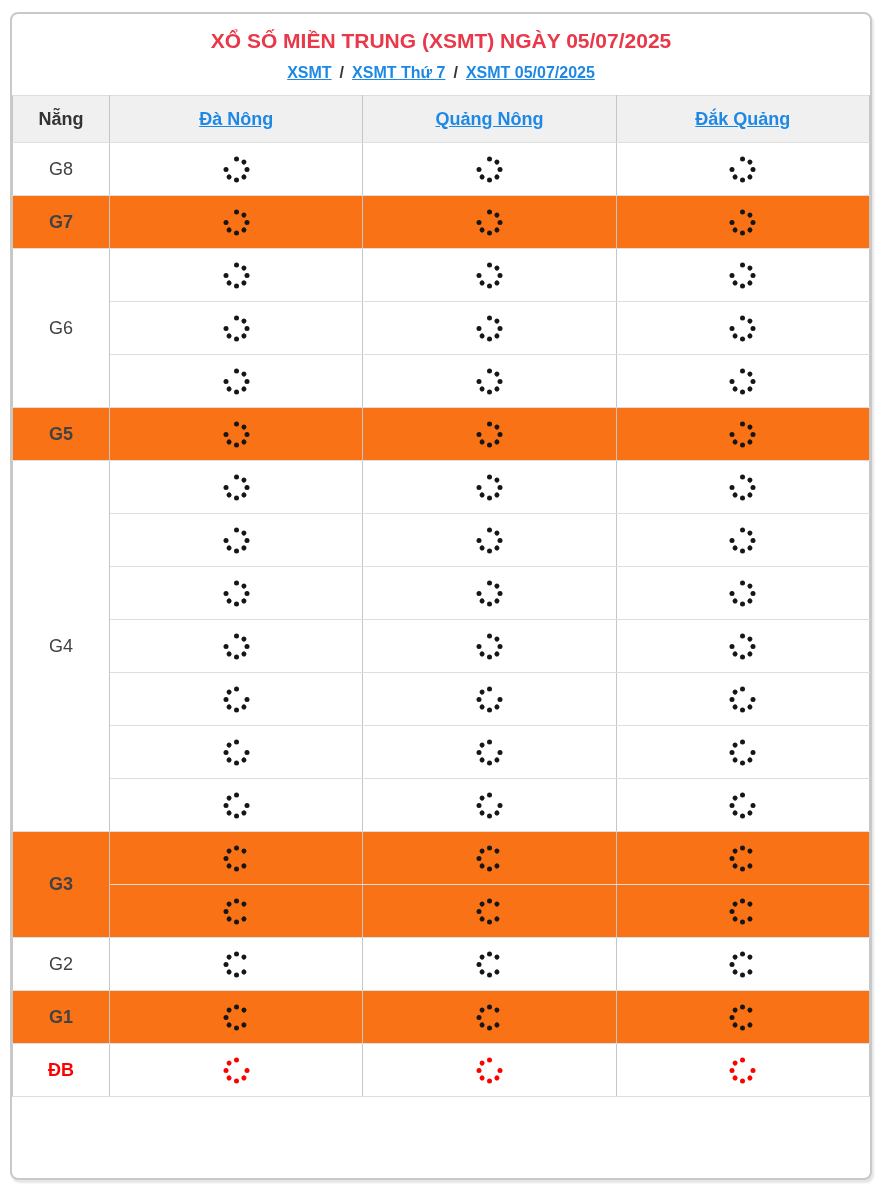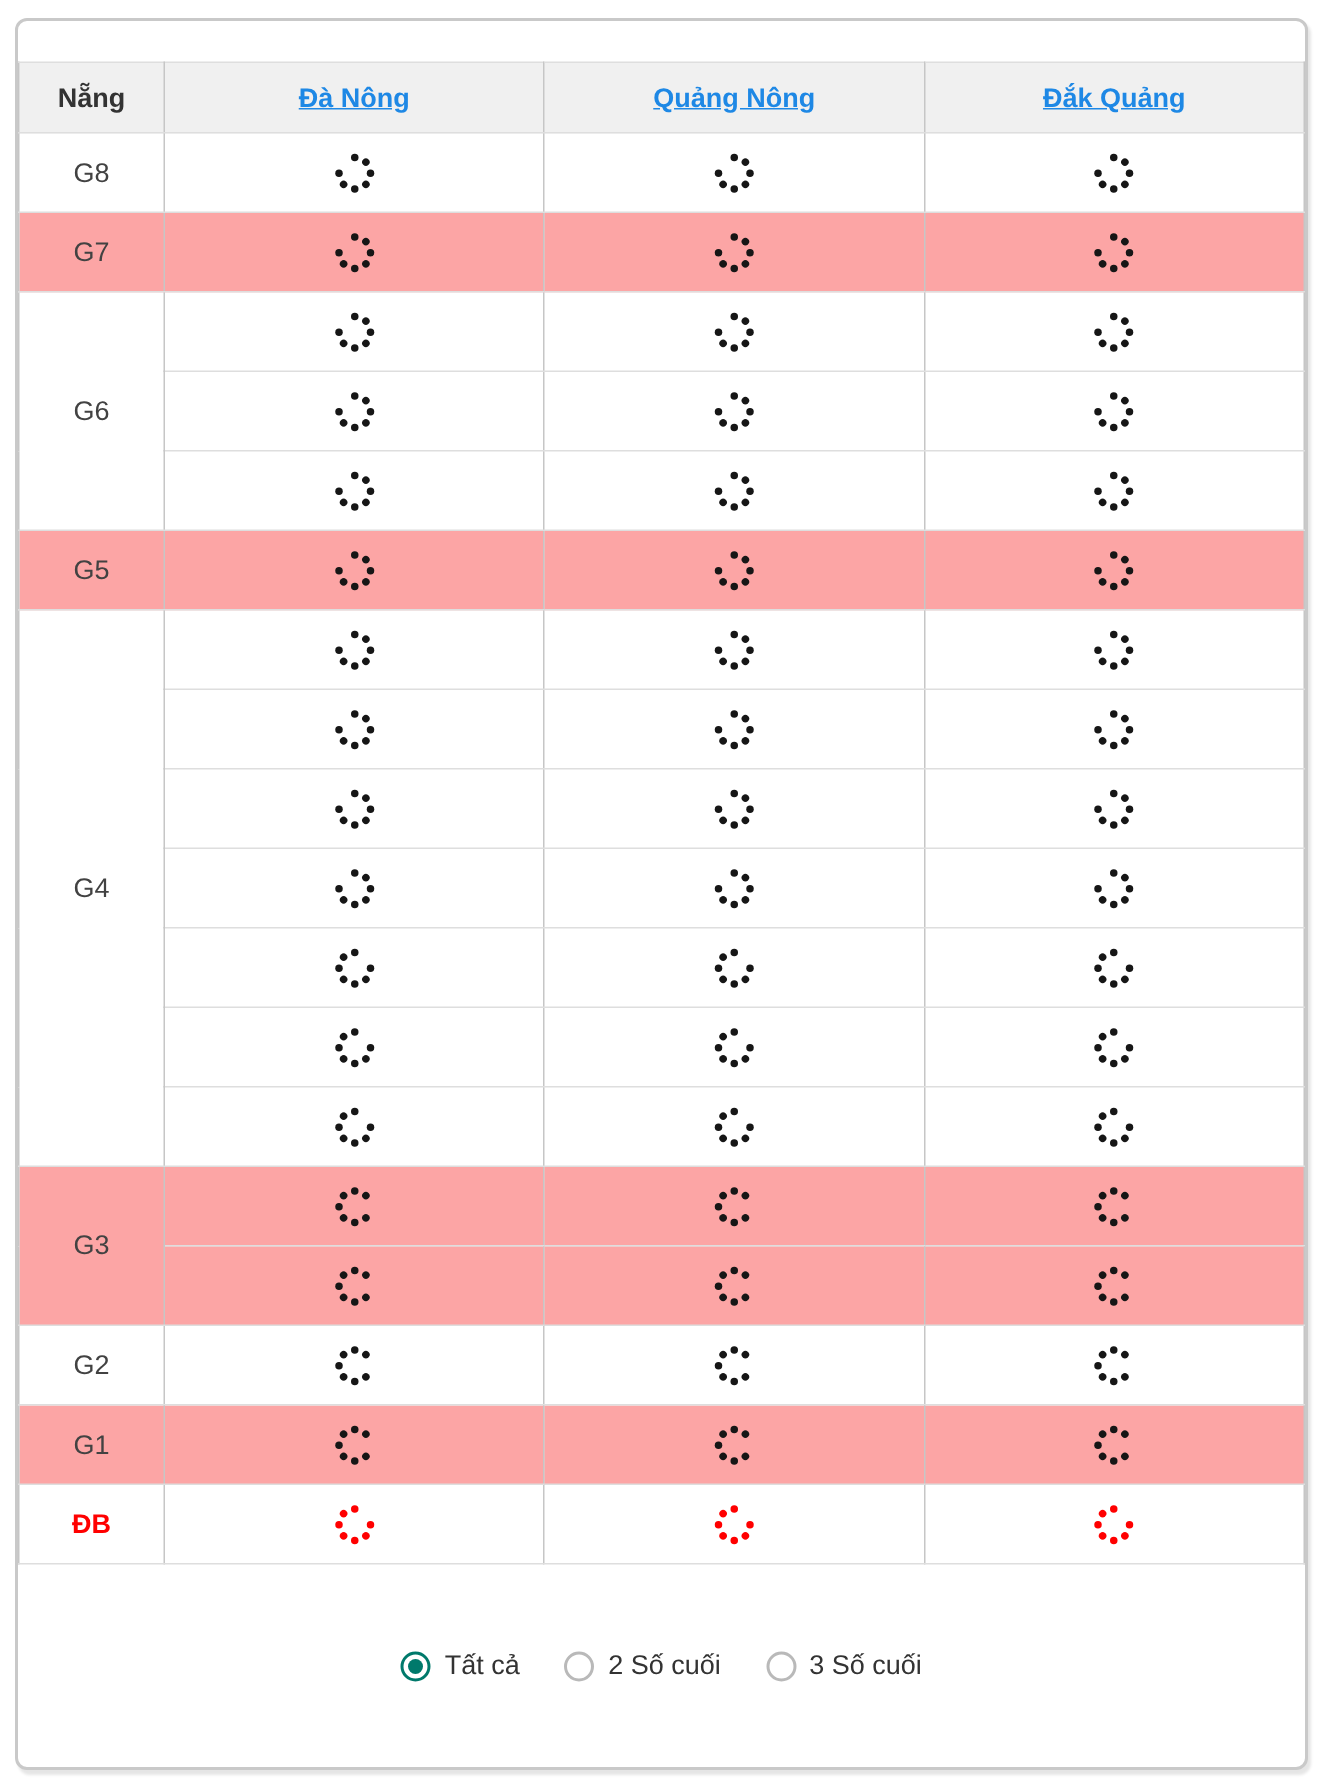--- a/index.html
+++ b/index.html
@@ -75,21 +75,21 @@
     color: #333333;
     font-weight: bold;
   }
   .results-table thead a {
     color: var(--link-blue, #1e88e5);
     font-weight: bold;
     text-decoration: underline;
     cursor: pointer;
   }
   tbody td { height: 52px; background: #ffffff; }
-  tr.shaded td { background: #fca5a5; }
+  tr.shaded td { background: #f97316; font-weight: bold; }
   td.label-cell {
     font-size: 18px;
     color: #424242;
   }
   td.label-cell.highlight {
     color: var(--hl-red, #ff0000);
     font-weight: bold;
   }
   .spinner {
     display: inline-block;
@@ -149,20 +149,22 @@
     background: var(--teal, #00796b);
   }
 </style>
 </head>
 <body>
 
 <div class="page">
   <div class="card">
 
     <div class="card-header">
+      <h1 class="title">XỔ SỐ MIỀN TRUNG (XSMT) NGÀY 05/07/2025</h1>
+      <nav class="breadcrumb"><a>XSMT</a><span class="sep">/</span><a>XSMT Thứ 7</a><span class="sep">/</span><a>XSMT 05/07/2025</a></nav>
     </div>
 
     <table class="results-table">
       <colgroup>
         <col style="width:97px">
         <col>
           <col>
           <col>
       </colgroup>
       <thead>
@@ -269,31 +271,15 @@
           </tr>
           <tr>
             <td class="label-cell highlight" rowspan="1">ĐB</td>
             <td><div class="spinner red"><i style="transform: rotate(0deg) translate(0px, -10.5px);"></i><i class="gap" style="transform: rotate(45deg) translate(0px, -10.5px);"></i><i style="transform: rotate(90deg) translate(0px, -10.5px);"></i><i style="transform: rotate(135deg) translate(0px, -10.5px);"></i><i style="transform: rotate(180deg) translate(0px, -10.5px);"></i><i style="transform: rotate(225deg) translate(0px, -10.5px);"></i><i style="transform: rotate(270deg) translate(0px, -10.5px);"></i><i style="transform: rotate(315deg) translate(0px, -10.5px);"></i></div></td>
             <td><div class="spinner red"><i style="transform: rotate(0deg) translate(0px, -10.5px);"></i><i class="gap" style="transform: rotate(45deg) translate(0px, -10.5px);"></i><i style="transform: rotate(90deg) translate(0px, -10.5px);"></i><i style="transform: rotate(135deg) translate(0px, -10.5px);"></i><i style="transform: rotate(180deg) translate(0px, -10.5px);"></i><i style="transform: rotate(225deg) translate(0px, -10.5px);"></i><i style="transform: rotate(270deg) translate(0px, -10.5px);"></i><i style="transform: rotate(315deg) translate(0px, -10.5px);"></i></div></td>
             <td><div class="spinner red"><i style="transform: rotate(0deg) translate(0px, -10.5px);"></i><i class="gap" style="transform: rotate(45deg) translate(0px, -10.5px);"></i><i style="transform: rotate(90deg) translate(0px, -10.5px);"></i><i style="transform: rotate(135deg) translate(0px, -10.5px);"></i><i style="transform: rotate(180deg) translate(0px, -10.5px);"></i><i style="transform: rotate(225deg) translate(0px, -10.5px);"></i><i style="transform: rotate(270deg) translate(0px, -10.5px);"></i><i style="transform: rotate(315deg) translate(0px, -10.5px);"></i></div></td>
           </tr>
         </tbody>
     </table>
 
-    <div class="card-footer">
-      <div class="radio-group">
-          <label class="radio-item">
-            <span class="radio-circle checked"></span>
-            <span>Tất cả</span>
-          </label>
-          <label class="radio-item">
-            <span class="radio-circle"></span>
-            <span>2 Số cuối</span>
-          </label>
-          <label class="radio-item">
-            <span class="radio-circle"></span>
-            <span>3 Số cuối</span>
-          </label>
-        </div>
-    </div>
 
   </div>
 </div>
 
 </body></html>

